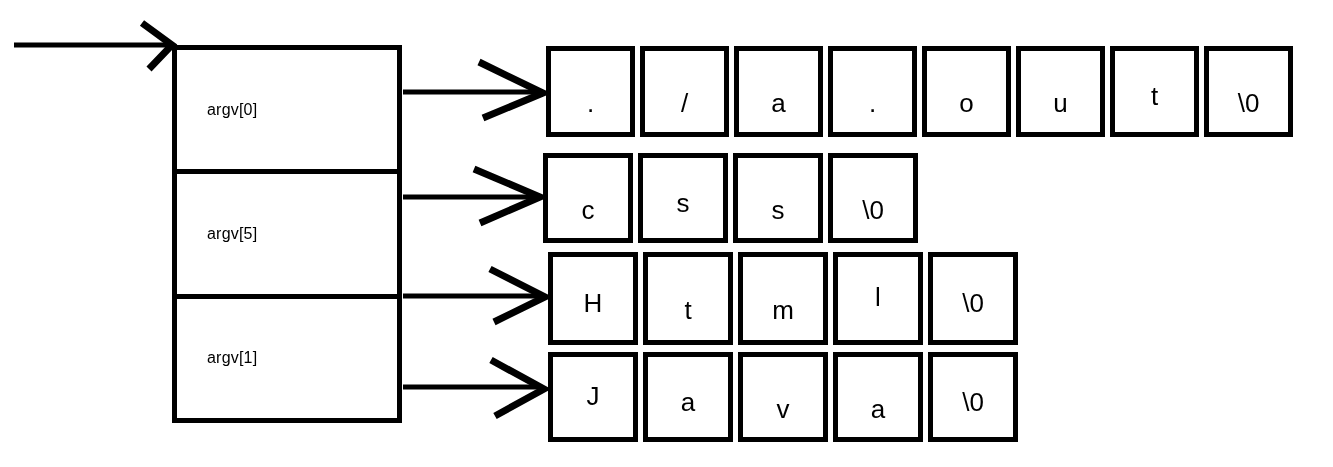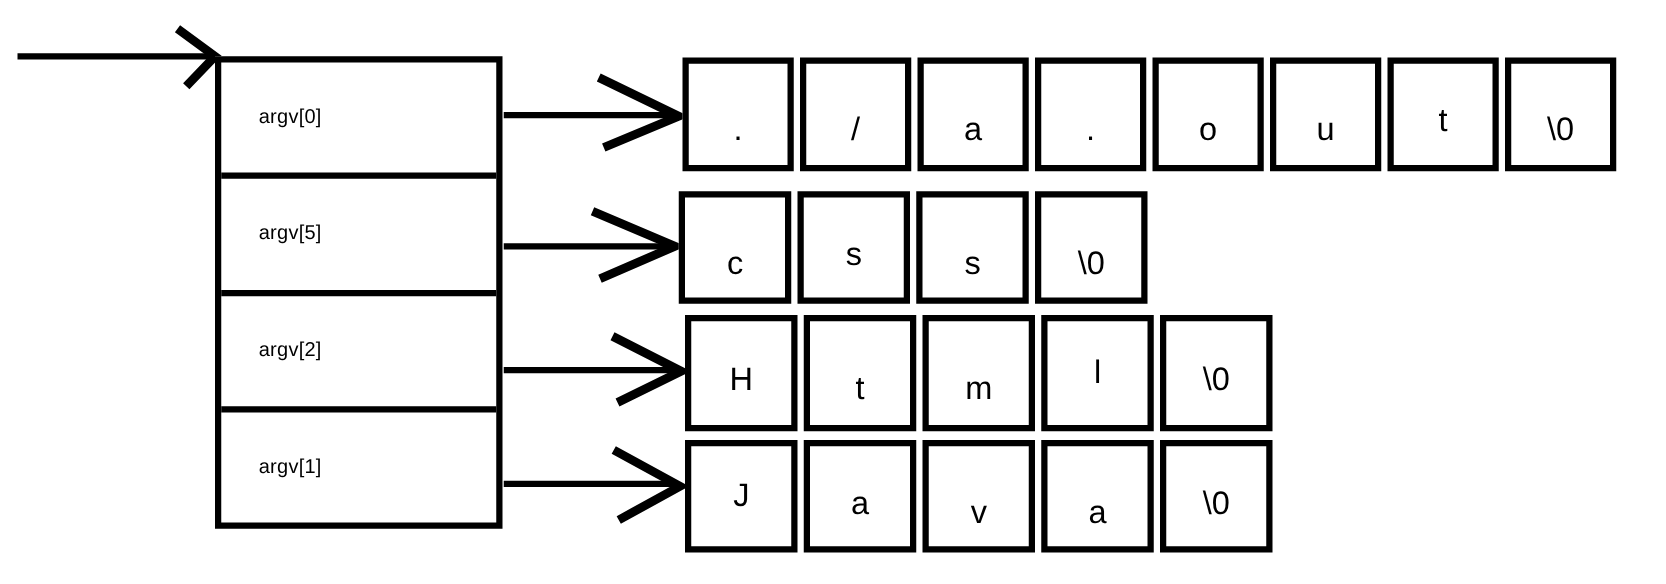--- a/index.html
+++ b/index.html
@@ -80,23 +80,20 @@
   </svg>
 
   <div class="argv-box">
     <div class="argv-cell">
       <span>argv[0]</span>
     </div>
     <div class="argv-cell">
       <span>argv[5]</span>
     </div>
     <div class="argv-cell">
-      <span>argv[2]</span>
-    </div>
-    <div class="argv-cell">
       <span>argv[1]</span>
     </div>
   </div>
 
   <div class="crow crow-aout">
     <div class="ccell">
         <span>.</span>
       </div>
     <div class="ccell">
         <span>/</span>

